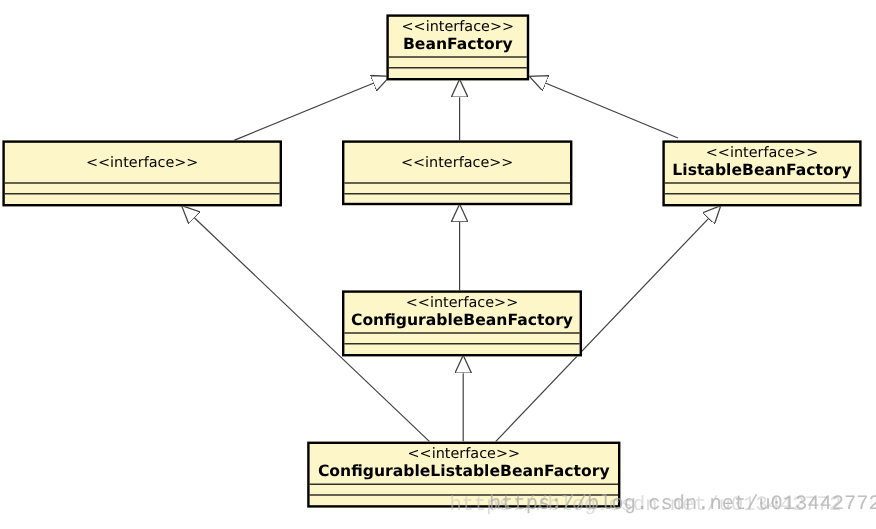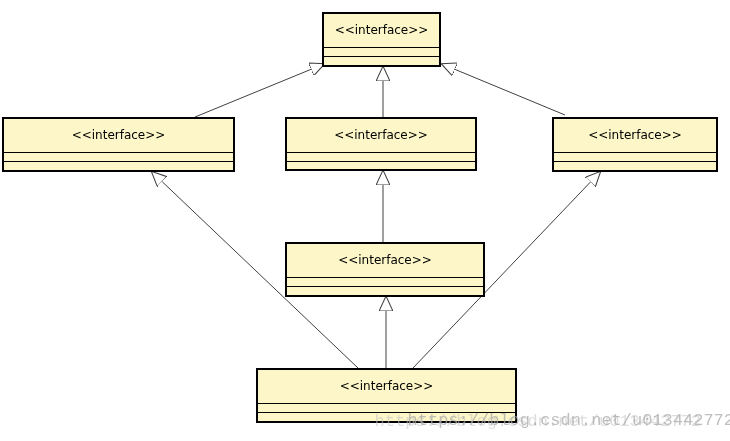--- a/index.html
+++ b/index.html
@@ -51,20 +51,21 @@
       <line x1="358" y1="368" x2="162.14261340770898" y2="181.65025353354835" class="edge-line" marker-end="url(#hollow-tri)"></line>
       <line x1="386" y1="368" x2="386" y2="311" class="edge-line" marker-end="url(#hollow-tri)"></line>
       <line x1="413" y1="368" x2="590.3357981337979" y2="182.12932388115297" class="edge-line" marker-end="url(#hollow-tri)"></line>
     </svg>
 
   <div id="node-layer">
 
   <div class="uml-class" style="left: 322px; top: 12px; width: 119px; height: 55px;">
         <div class="uml-head">
           <div class="stereotype">&lt;&lt;interface&gt;&gt;</div>
+          <div class="clsname">BeanFactory</div>
         </div>
         <div class="uml-attrs"></div>
         <div class="uml-ops"></div>
       </div>
       <div class="uml-class" style="left: 2px; top: 117px; width: 233px; height: 55px;">
         <div class="uml-head">
           <div class="stereotype">&lt;&lt;interface&gt;&gt;</div>
         </div>
         <div class="uml-attrs"></div>
         <div class="uml-ops"></div>
@@ -72,34 +73,37 @@
       <div class="uml-class" style="left: 285px; top: 117px; width: 192px; height: 54px;">
         <div class="uml-head">
           <div class="stereotype">&lt;&lt;interface&gt;&gt;</div>
         </div>
         <div class="uml-attrs"></div>
         <div class="uml-ops"></div>
       </div>
       <div class="uml-class" style="left: 552px; top: 117px; width: 166px; height: 55px;">
         <div class="uml-head">
           <div class="stereotype">&lt;&lt;interface&gt;&gt;</div>
+          <div class="clsname">ListableBeanFactory</div>
         </div>
         <div class="uml-attrs"></div>
         <div class="uml-ops"></div>
       </div>
       <div class="uml-class" style="left: 285px; top: 242px; width: 200px; height: 55px;">
         <div class="uml-head">
           <div class="stereotype">&lt;&lt;interface&gt;&gt;</div>
+          <div class="clsname">ConfigurableBeanFactory</div>
         </div>
         <div class="uml-attrs"></div>
         <div class="uml-ops"></div>
       </div>
       <div class="uml-class" style="left: 256px; top: 368px; width: 261px; height: 55px;">
         <div class="uml-head">
           <div class="stereotype">&lt;&lt;interface&gt;&gt;</div>
+          <div class="clsname">ConfigurableListableBeanFactory</div>
         </div>
         <div class="uml-attrs"></div>
         <div class="uml-ops"></div>
       </div>
     </div>
 
   <div class="watermark ghost">https://blog.csdn.net/u013442772</div>
   <div class="watermark">https://blog.csdn.net/u013442772</div>
 </div>
 

